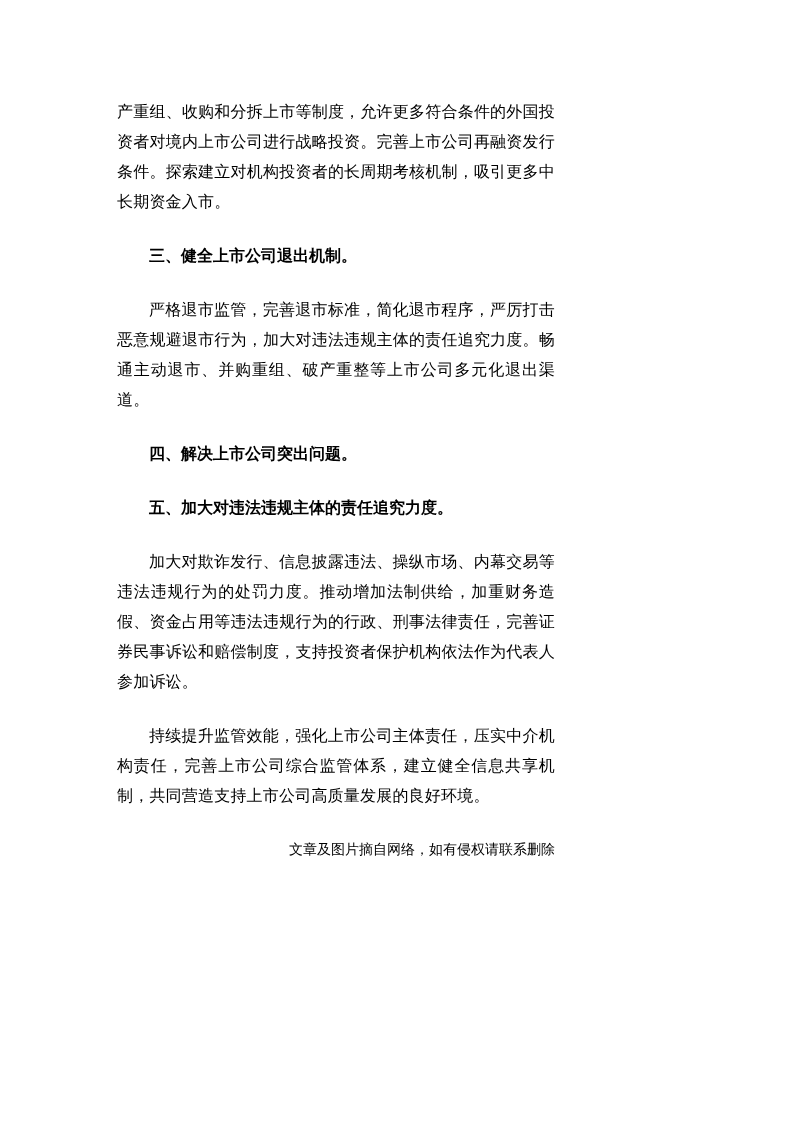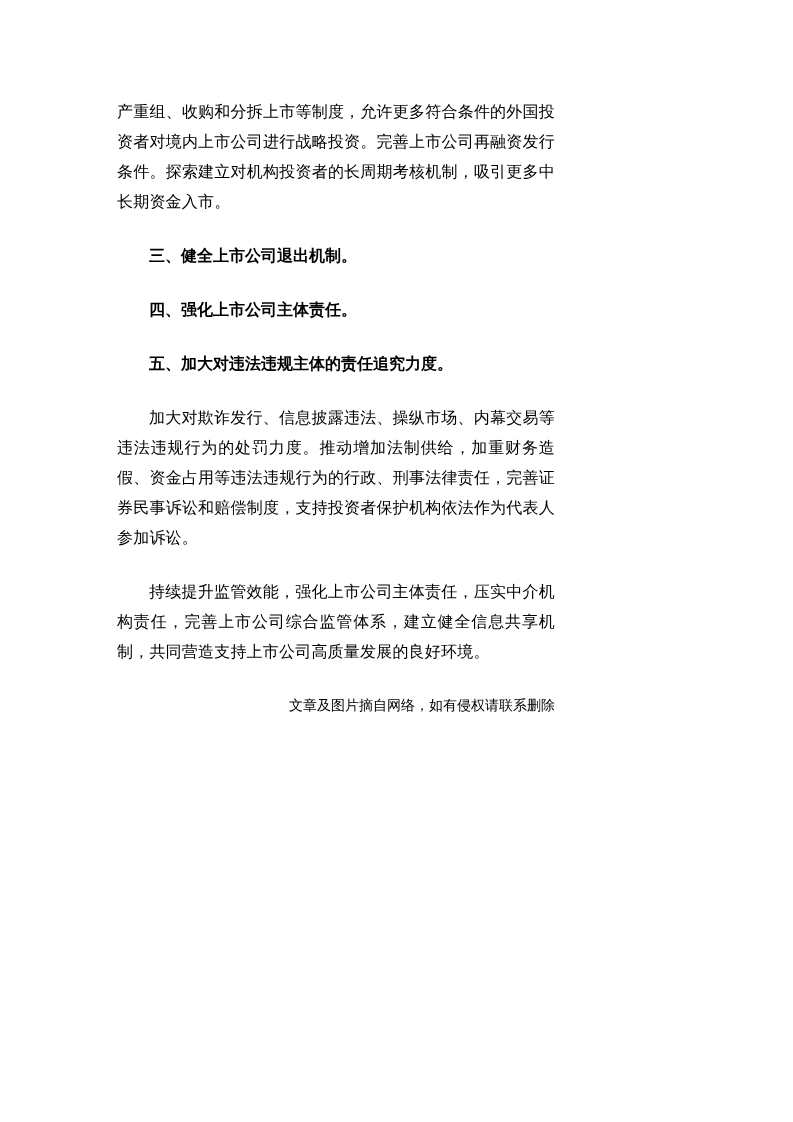--- a/index.html
+++ b/index.html
@@ -46,22 +46,23 @@
   }
 </style>
 </head>
 <body>
 
 <div class="page">
 
   <p class="para">产重组、收购和分拆上市等制度，允许更多符合条件的外国投资者对境内上市公司进行战略投资。完善上市公司再融资发行条件。探索建立对机构投资者的长周期考核机制，吸引更多中长期资金入市。</p>
 
   <h2 class="heading">三、健全上市公司退出机制。</h2>
+  <p class="para indent">严格退市监管，完善退市标准，简化退市程序，严厉打击恶意规避退市行为，加大对违法违规主体的责任追究力度。畅通主动退市、并购重组、破产重整等上市公司多元化退出渠道。</p>
 
-  <h2 class="heading">四、强化上市公司主体责任。</h2>
+  <h2 class="heading">四、解决上市公司突出问题。</h2>
 
   <h2 class="heading">五、加大对违法违规主体的责任追究力度。</h2>
   <p class="para indent">加大对欺诈发行、信息披露违法、操纵市场、内幕交易等违法违规行为的处罚力度。推动增加法制供给，加重财务造假、资金占用等违法违规行为的行政、刑事法律责任，完善证券民事诉讼和赔偿制度，支持投资者保护机构依法作为代表人参加诉讼。</p>
 
   <p class="para indent">持续提升监管效能，强化上市公司主体责任，压实中介机构责任，完善上市公司综合监管体系，建立健全信息共享机制，共同营造支持上市公司高质量发展的良好环境。</p>
 
   <div class="footer-note">文章及图片摘自网络，如有侵权请联系删除</div>
 
 </div>
 

